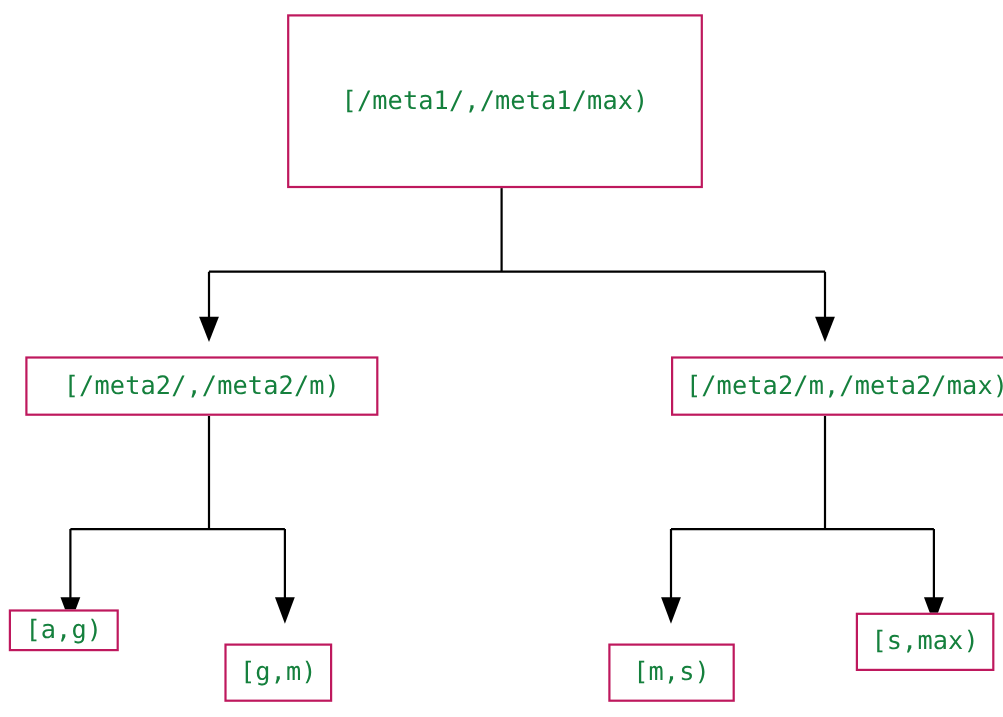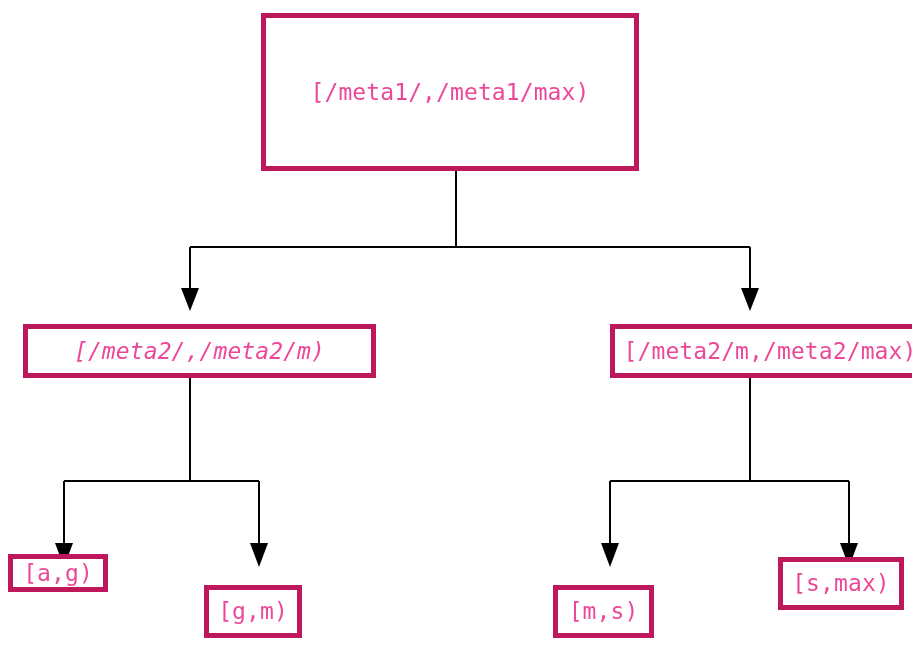--- a/index.html
+++ b/index.html
@@ -16,37 +16,37 @@
     overflow: hidden;
   }
   #connectors {
     position: absolute;
     left: 0;
     top: 0;
   }
   .node {
     position: absolute;
     box-sizing: border-box;
-    border: 5px solid #be185d;
+    border: 2px solid #be185d;
     background: #ffffff;
-    color: #ec4899;
+    color: #15803d;
     display: flex;
     align-items: center;
     justify-content: center;
     font-size: 23px;
     line-height: 1;
     white-space: pre;
     letter-spacing: 0.1px;
   }
   #node-root      { left: 261px; top: 13px;  width: 378px; height: 158px; }
-  #node-meta2-low { left: 23px;  top: 324px; width: 353px; height: 54px; font-style: italic; }
+  #node-meta2-low { left: 23px;  top: 324px; width: 321px; height: 54px; }
   #node-meta2-high{ left: 610px; top: 324px; width: 320px; height: 54px; }
   #leaf-ag        { left: 8px;   top: 554px; width: 100px; height: 38px; }
   #leaf-gm        { left: 204px; top: 585px; width: 98px;  height: 53px; }
-  #leaf-ms        { left: 553px; top: 585px; width: 101px; height: 53px; }
+  #leaf-ms        { left: 553px; top: 585px; width: 115px; height: 53px; }
   #leaf-smax      { left: 778px; top: 557px; width: 126px; height: 53px; }
   .edge {
     stroke: #000000;
     stroke-width: 2;
     fill: none;
   }
   .arrow {
     fill: #000000;
     stroke: none;
   }

